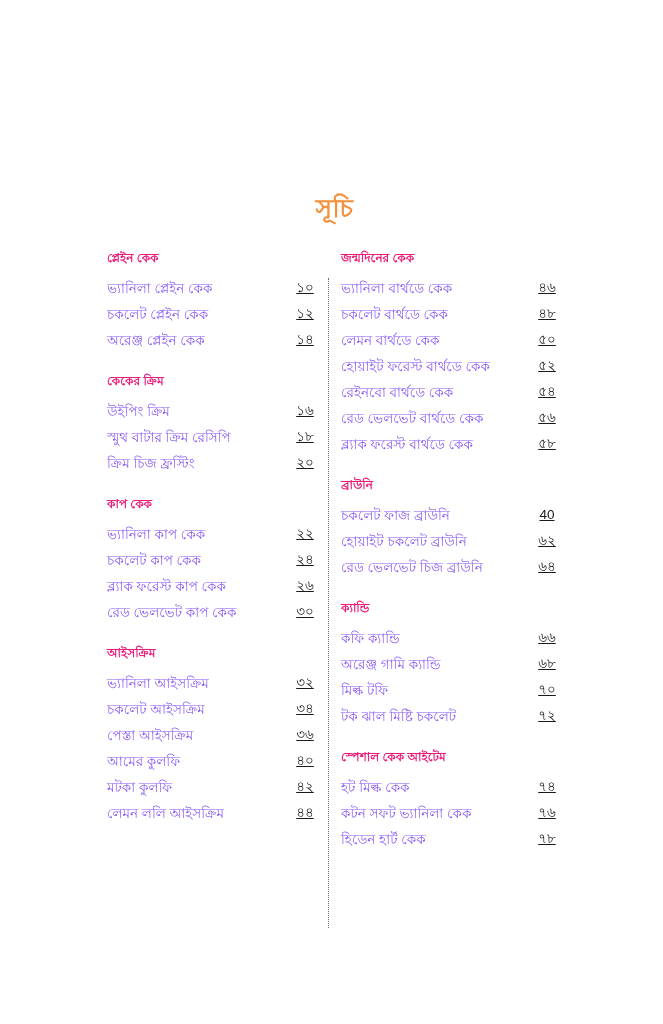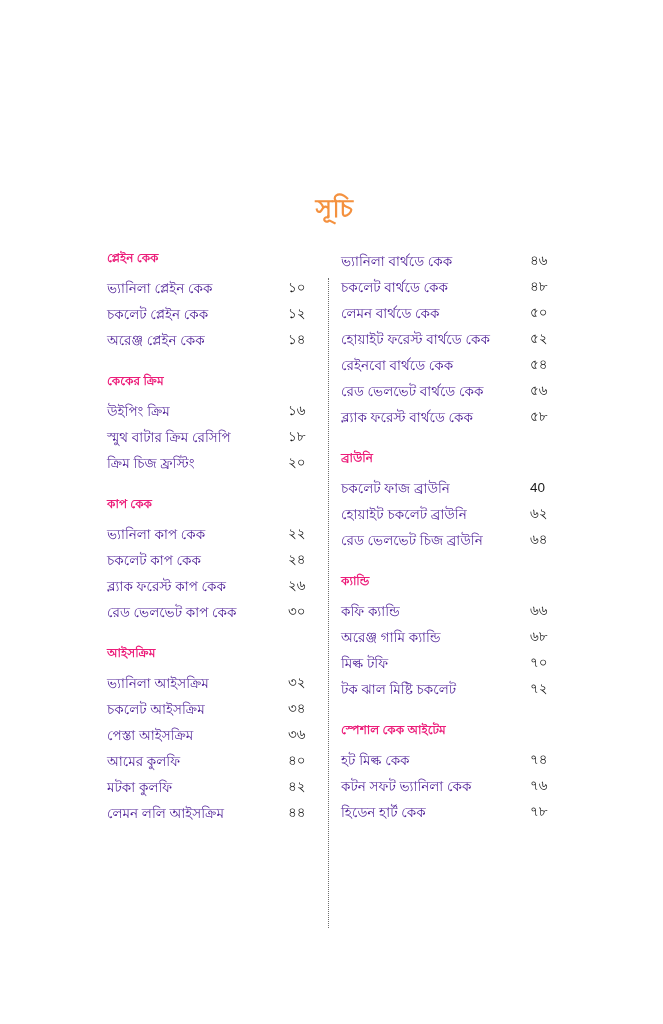--- a/index.html
+++ b/index.html
@@ -68,33 +68,34 @@
     white-space: nowrap;
   }
 
   .entry {
     position: relative;
     height: 26px;
     line-height: 26px;
     white-space: nowrap;
   }
   .entry-title {
-    color: #4c1d95;
+    color: #8b5cf6;
     font-size: 13.5px;
     line-height: 26px;
   }
   .entry-page {
     position: absolute;
     right: 0;
     top: 0;
     width: 34px;
-    text-align: left;
+    text-align: center;
     color: #1a1a1a;
     font-size: 13.5px;
     line-height: 26px;
+    text-decoration: underline;
   }
   
   #column-right .entry-page { right: -8px; }
 </style>
 </head>
 <body>
 
 <div id="page">
 
   <div id="toc-title">
@@ -128,20 +129,21 @@
         <div class="entry"><span class="entry-title">ভ্যানিলা আইসক্রিম</span><span class="entry-page">৩২</span></div>
         <div class="entry"><span class="entry-title">চকলেট আইসক্রিম</span><span class="entry-page">৩৪</span></div>
         <div class="entry"><span class="entry-title">পেস্তা আইসক্রিম</span><span class="entry-page">৩৬</span></div>
         <div class="entry"><span class="entry-title">আমের কুলফি</span><span class="entry-page">৪০</span></div>
         <div class="entry"><span class="entry-title">মটকা কুলফি</span><span class="entry-page">৪২</span></div>
         <div class="entry"><span class="entry-title">লেমন ললি আইসক্রিম</span><span class="entry-page">৪৪</span></div>
       </div>
     </div>
   <div class="column" id="column-right">
       <div class="section">
+        <div class="section-heading">জন্মদিনের কেক</div>
         <div class="entry"><span class="entry-title">ভ্যানিলা বার্থডে কেক</span><span class="entry-page">৪৬</span></div>
         <div class="entry"><span class="entry-title">চকলেট বার্থডে কেক</span><span class="entry-page">৪৮</span></div>
         <div class="entry"><span class="entry-title">লেমন বার্থডে কেক</span><span class="entry-page">৫০</span></div>
         <div class="entry"><span class="entry-title">হোয়াইট ফরেস্ট বার্থডে কেক</span><span class="entry-page">৫২</span></div>
         <div class="entry"><span class="entry-title">রেইনবো বার্থডে কেক</span><span class="entry-page">৫৪</span></div>
         <div class="entry"><span class="entry-title">রেড ভেলভেট বার্থডে কেক</span><span class="entry-page">৫৬</span></div>
         <div class="entry"><span class="entry-title">ব্ল্যাক ফরেস্ট বার্থডে কেক</span><span class="entry-page">৫৮</span></div>
       </div>
       <div class="section">
         <div class="section-heading">ব্রাউনি</div>

